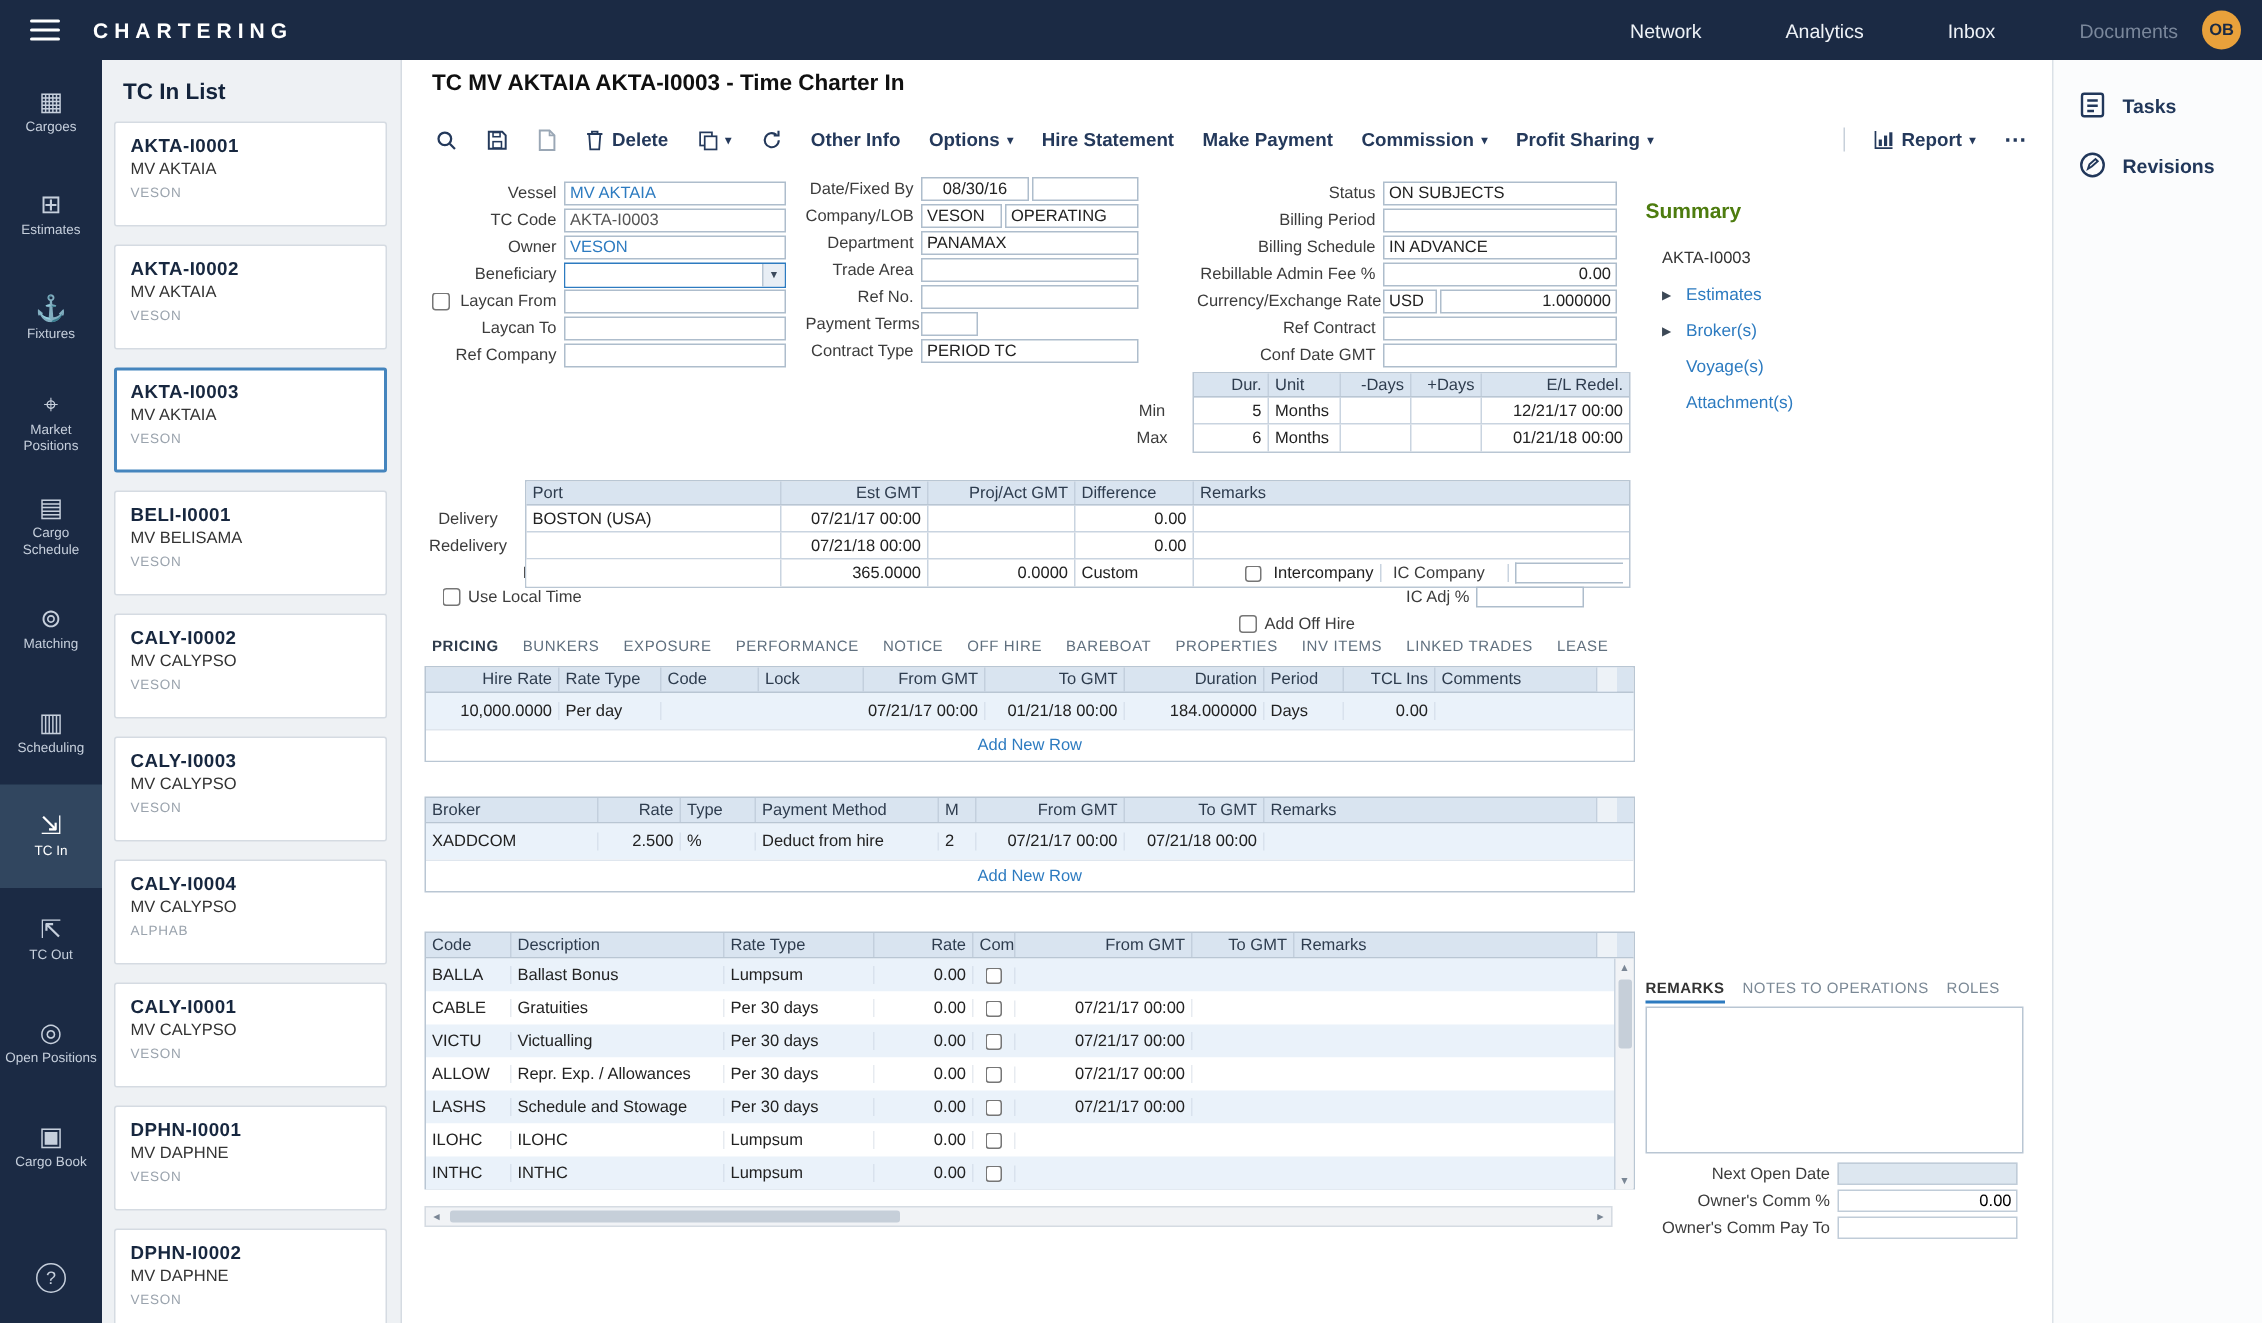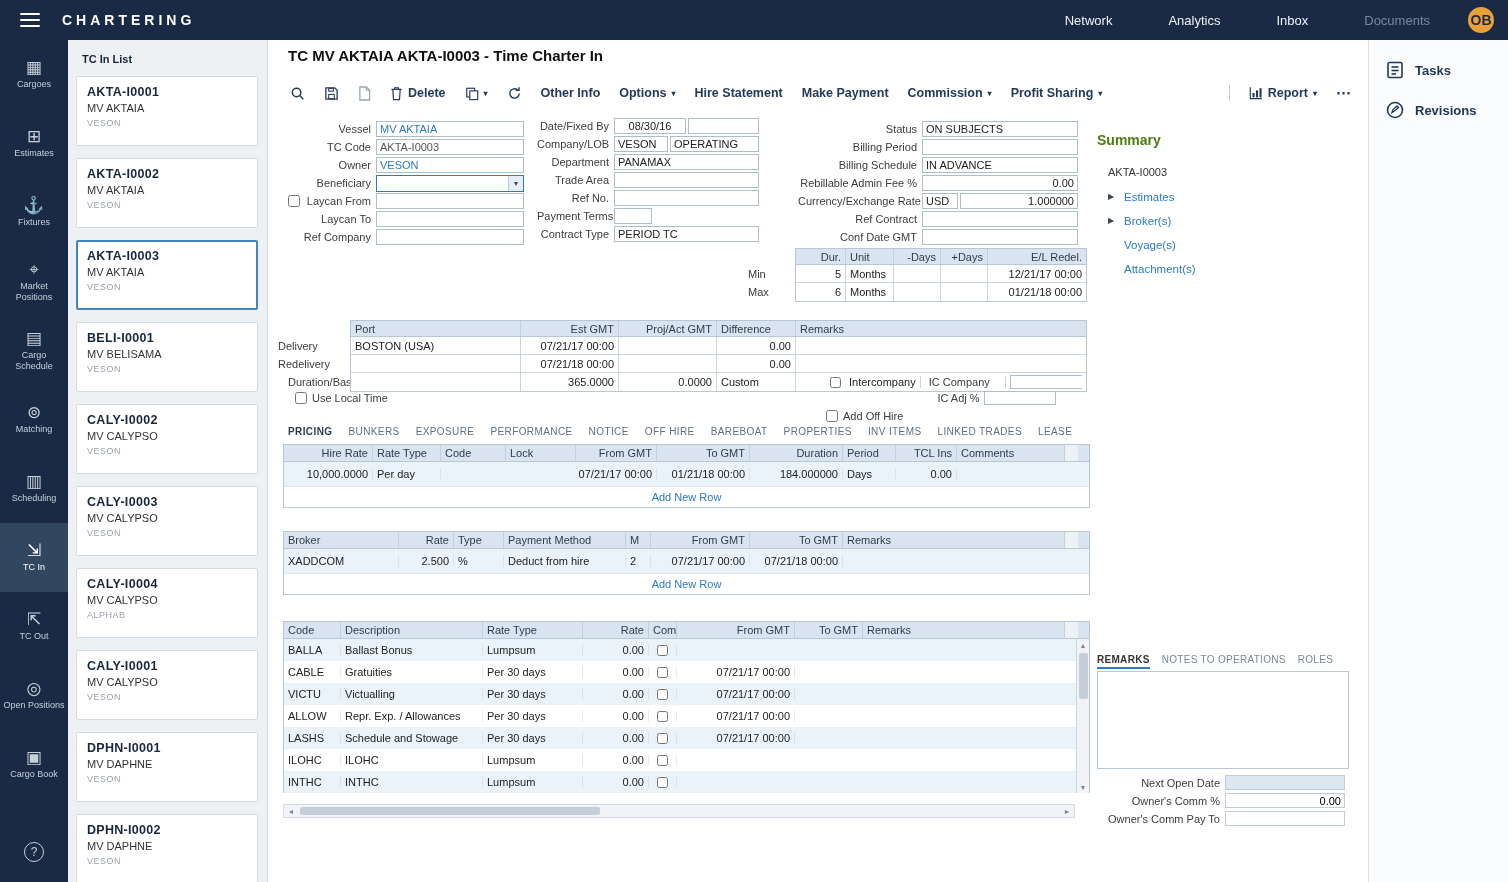--- a/index.html
+++ b/index.html
@@ -4,37 +4,37 @@
 <style>
   *{margin:0;padding:0;box-sizing:border-box;}
   html,body{width:1508px;height:882px;overflow:hidden;}
   body{font-family:"Liberation Sans",sans-serif;font-size:11px;color:#222;background:#fff;position:relative;}
 
   
   .topbar{position:absolute;top:0;left:0;width:1508px;height:40px;background:#1b2a44;display:flex;align-items:center;color:#fff;z-index:20;}
   .burger{width:20px;height:14px;margin-left:20px;display:flex;flex-direction:column;justify-content:space-between;cursor:pointer;}
   .burger div{height:2px;background:#fff;border-radius:1px;}
   .app-title{margin-left:22px;font-size:14px;font-weight:bold;letter-spacing:4px;}
-  .top-nav{margin-left:auto;display:flex;align-items:center;gap:56px;margin-right:38px;}
+  .top-nav{margin-left:auto;display:flex;align-items:center;gap:56px;margin-right:16px;}
   .nav-item{font-size:13px;color:#eef2f7;cursor:pointer;}
   .nav-item.disabled{color:#7a879b;}
-  .avatar{width:26px;height:26px;border-radius:50%;background:#e9a13b;color:#1b2a44;font-weight:bold;font-size:14px;display:flex;align-items:center;justify-content:center;margin-right:14px;cursor:pointer;}
+  .avatar{width:26px;height:26px;border-radius:50%;background:#e9a13b;color:#1b2a44;font-weight:bold;font-size:11px;display:flex;align-items:center;justify-content:center;margin-right:14px;cursor:pointer;}
 
   
   .side-rail{position:absolute;top:40px;left:0;width:68px;height:842px;background:#1b2a44;display:flex;flex-direction:column;}
   .rail-item{height:69px;display:flex;flex-direction:column;align-items:center;justify-content:center;gap:3px;color:#c6cfdc;cursor:pointer;}
   .rail-item .ric{font-size:17px;line-height:1;}
   .rail-item .rlabel{font-size:9px;text-align:center;line-height:1.15;padding:0 2px;}
   .rail-item.active{background:#31465f;color:#fff;}
   .rail-help{margin-top:auto;margin-bottom:10px;height:40px;}
   .rail-help .qm{width:20px;height:20px;border:1.5px solid #c6cfdc;border-radius:50%;display:flex;align-items:center;justify-content:center;font-size:12px;}
 
   
   .list-panel{position:absolute;top:40px;left:68px;width:200px;height:842px;background:#eef1f4;border-right:1px solid #d5dbe2;overflow:hidden;}
-  .list-title{font-size:11px;font-weight:bold;color:#14243c;padding:13px 0 11px 14px;}
+  .list-title{font-size:15px;font-weight:bold;color:#14243c;padding:13px 0 11px 14px;}
   .tc-card{width:182px;margin:0 0 12px 8px;background:#fff;border:1px solid #d5dbe2;border-radius:2px;padding:8px 10px;height:70px;cursor:pointer;}
   .tc-card.selected{border:2px solid #4585bd;padding:7px 9px;}
   .tc-code{font-weight:bold;font-size:12.5px;color:#17273f;letter-spacing:.3px;}
   .tc-vessel{font-size:11px;color:#333;margin-top:3px;}
   .tc-company{font-size:9px;color:#9aa3ad;margin-top:4px;letter-spacing:.5px;}
 
   
   .main{position:absolute;top:40px;left:268px;width:1100px;height:842px;background:#fff;overflow:hidden;}
   .page-title{position:absolute;left:20px;top:7px;font-size:15px;font-weight:bold;color:#101010;}
   .toolbar{position:absolute;left:22px;top:40px;height:26px;width:1062px;display:flex;align-items:center;gap:19px;color:#24395b;font-size:12.5px;font-weight:bold;}
@@ -64,21 +64,21 @@
   .gh{display:flex;background:#d9e4f0;height:16px;border-bottom:1px solid #b9c6d3;}
   .gh span{padding:0 4px;display:flex;align-items:center;color:#2e3c4e;border-right:1px solid #c3cfdd;overflow:hidden;white-space:nowrap;}
   .gh span:last-child{border-right:none;}
   .gr{display:flex;height:18px;border-bottom:1px solid #c9d4e0;}
   .gr:last-child{border-bottom:none;}
   .gr span{padding:0 4px;display:flex;align-items:center;border-right:1px solid #c9d4e0;overflow:hidden;white-space:nowrap;}
   .gr span:last-child{border-right:none;}
   .r{justify-content:flex-end;text-align:right;}
   .ctr{justify-content:center;text-align:center;}
   .ghost{border-right:1px solid #c9d4e0 !important;background:#fff;}
-  .sidelabel{position:absolute;color:#3c3c3c;text-align:left;white-space:nowrap;}
+  .sidelabel{position:absolute;color:#3c3c3c;text-align:center;white-space:nowrap;}
   .ic-cell{display:flex;align-items:center;gap:4px;padding:0 4px;}
   .ic-cell input{width:11px;height:11px;}
   .mini-field{border:1px solid #aebdcc;height:14px;background:#fff;}
   .chk-line{position:absolute;display:flex;align-items:center;gap:5px;color:#3c3c3c;}
   .chk-line input{width:12px;height:12px;}
 
   
   .tabs{position:absolute;left:20px;top:386px;display:flex;gap:16px;font-size:10px;color:#60707f;letter-spacing:.4px;}
   .tab{cursor:pointer;padding-bottom:16px;}
   .tab.active{color:#2f3c4c;font-weight:bold;border-bottom:2px solid #2d7bc0;}

